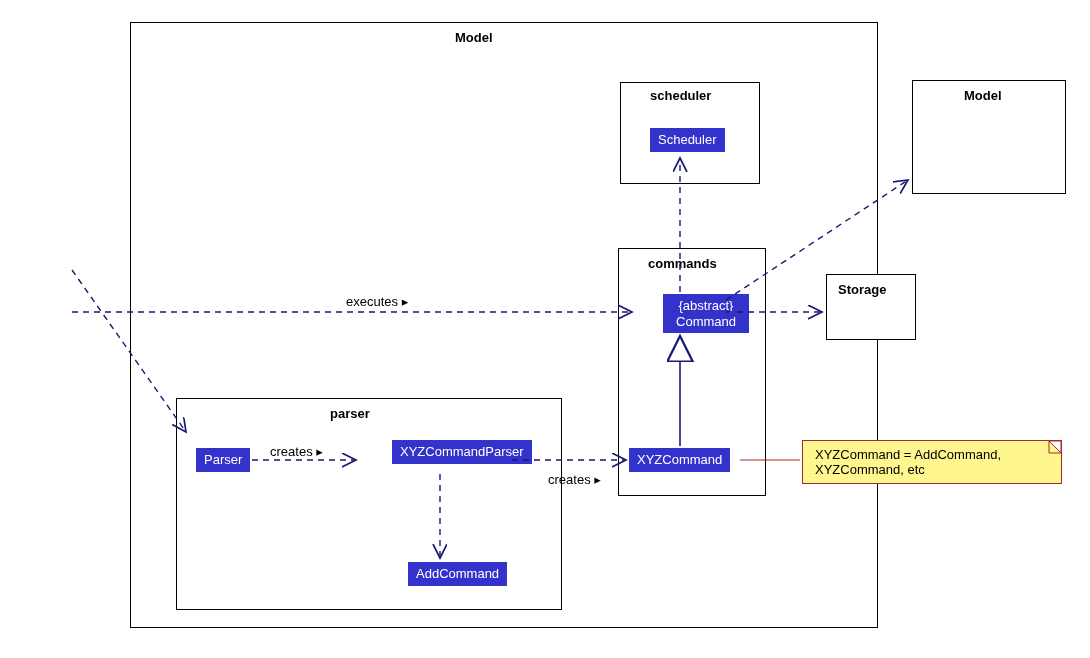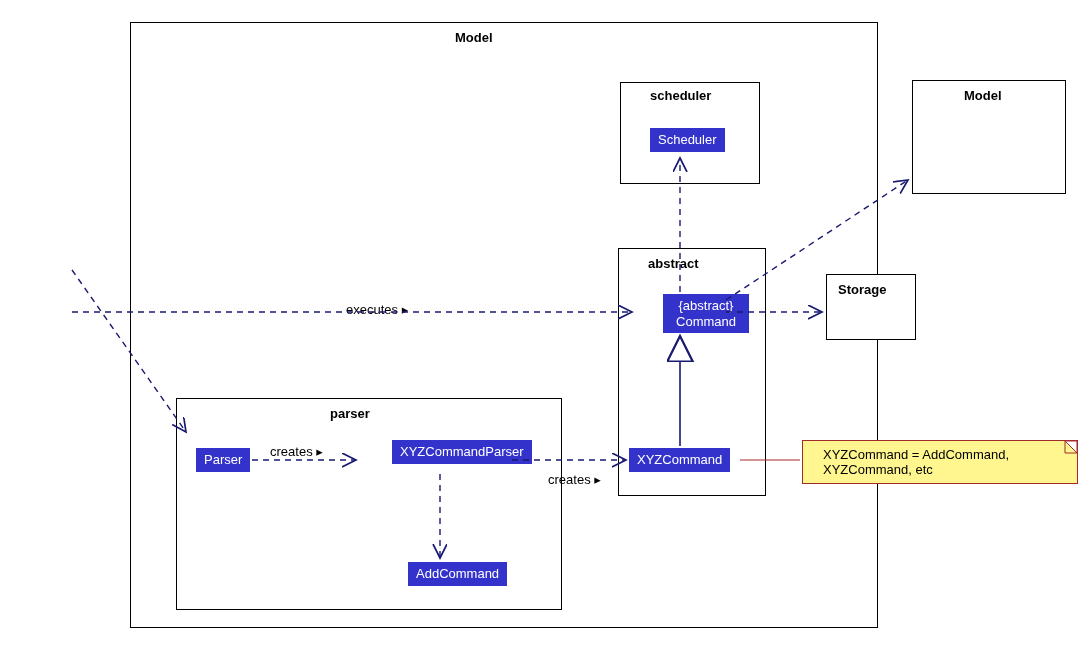--- a/index.html
+++ b/index.html
@@ -29,21 +29,21 @@
     color: #ffffff;
     text-align: center;
     padding: 4px 8px;
     font-size: 13px;
     line-height: 1.2;
   }
   .note-box {
     position: absolute;
     background: #fff68f;
     border: 1px solid #a52a2a;
-    padding: 6px 20px;
+    padding: 6px 12px;
     font-size: 13px;
     color: #000;
   }
   .note-corner-line {
     position: absolute;
     top: 0;
     right: 0;
     width: 12px;
     height: 12px;
   }
@@ -67,21 +67,21 @@
 
 <div class="package" style="left:130px; top:22px; width:746px; height:604px;"></div>
 <div class="package-title" style="left:455px; top:30px;">Model</div>
 
 <div class="package" style="left:620px; top:82px; width:138px; height:100px;"></div>
 <div class="package-title" style="left:650px; top:88px;">scheduler</div>
 
 <div class="class-box" style="left:650px; top:128px;">Scheduler</div>
 
 <div class="package" style="left:618px; top:248px; width:146px; height:246px;"></div>
-<div class="package-title" style="left:648px; top:256px;">abstract</div>
+<div class="package-title" style="left:648px; top:256px;">commands</div>
 
 <div class="class-box" style="left:636px; top:294px; width:70px;margin-left:27px;">
   <span>{abstract}</span><br>
   <span>Command</span>
 </div>
 
 <div class="class-box" style="left:629px; top:448px;text-align:right;">XYZCommand</div>
 
 <div class="package" style="left:176px; top:398px; width:384px; height:210px;"></div>
 <div class="package-title" style="left:330px; top:406px;">parser</div>
@@ -100,21 +100,21 @@
 
 <div class="note-box" style="left:802px; top:440px; width:234px;">
   <span>XYZCommand = AddCommand,</span><br>
   <span>XYZCommand, etc</span>
   <svg class="note-corner-line" viewBox="0 0 12 12" style="overflow:visible;">
     <polyline points="0,0 0,12 12,12" fill="none" stroke="#a52a2a" stroke-width="1"></polyline>
     <polygon points="0,0 12,12 12,0" fill="#ffffff" stroke="#a52a2a" stroke-width="1"></polygon>
   </svg>
 </div>
 
-<div class="edge-label" style="left:346px; top:302px;">executes ▸</div>
+<div class="edge-label" style="left:346px; top:294px;">executes ▸</div>
 <div class="edge-label" style="left:270px; top:444px;">creates ▸</div>
 <div class="edge-label" style="left:548px; top:472px;">creates ▸</div>
 
 <svg class="connectors">
   <defs>
     <marker id="arrow-open" markerWidth="12" markerHeight="12" refX="10" refY="5" orient="auto">
       <path d="M0,0 L10,5 L0,10" fill="none" stroke="#191970" stroke-width="1.2"></path>
     </marker>
     <marker id="arrow-hollow" markerWidth="18" markerHeight="18" refX="16" refY="8" orient="auto">
       <path d="M0,0 L16,8 L0,16 Z" fill="#ffffff" stroke="#191970" stroke-width="1.4"></path>

